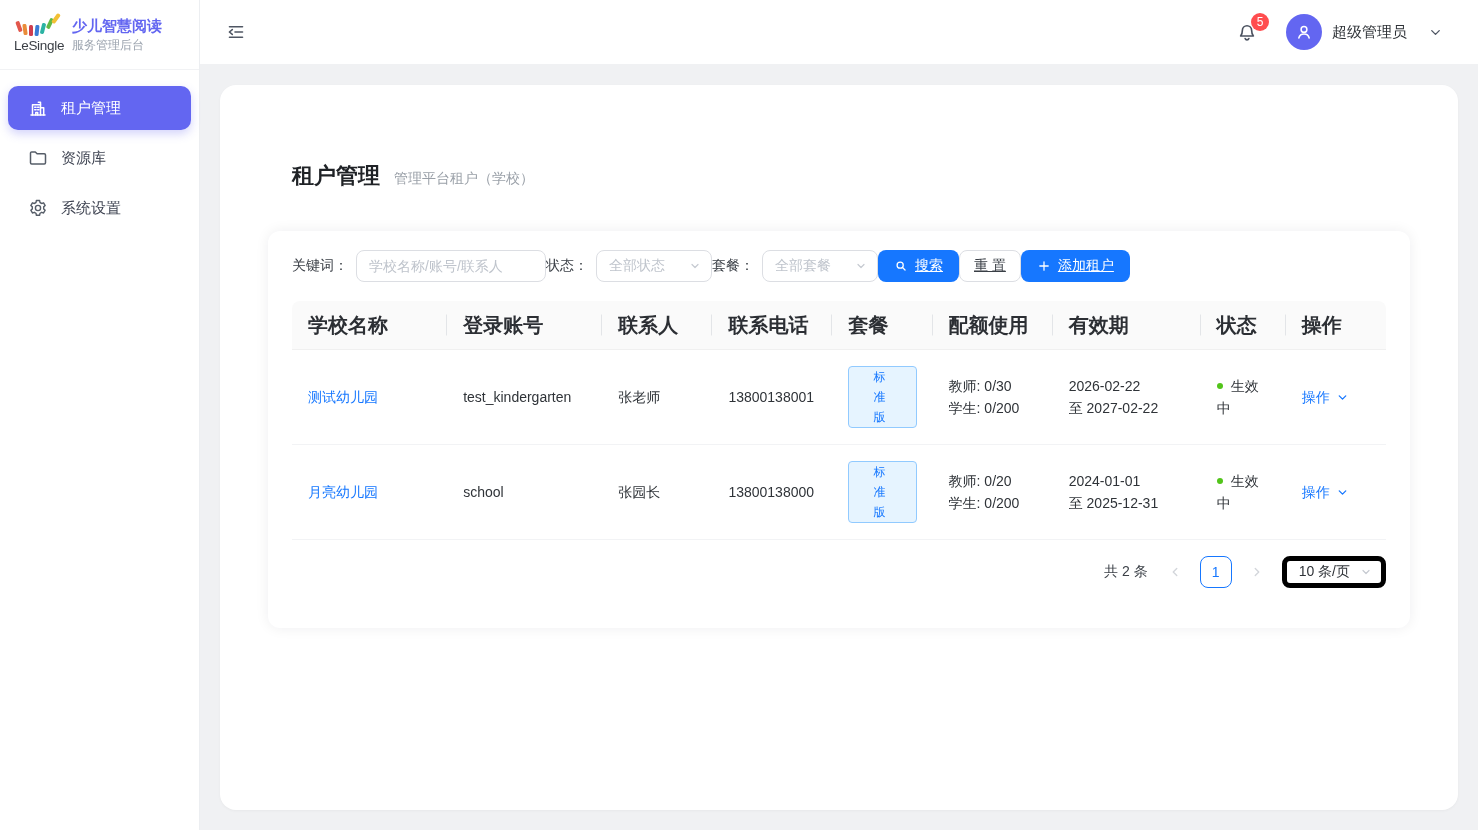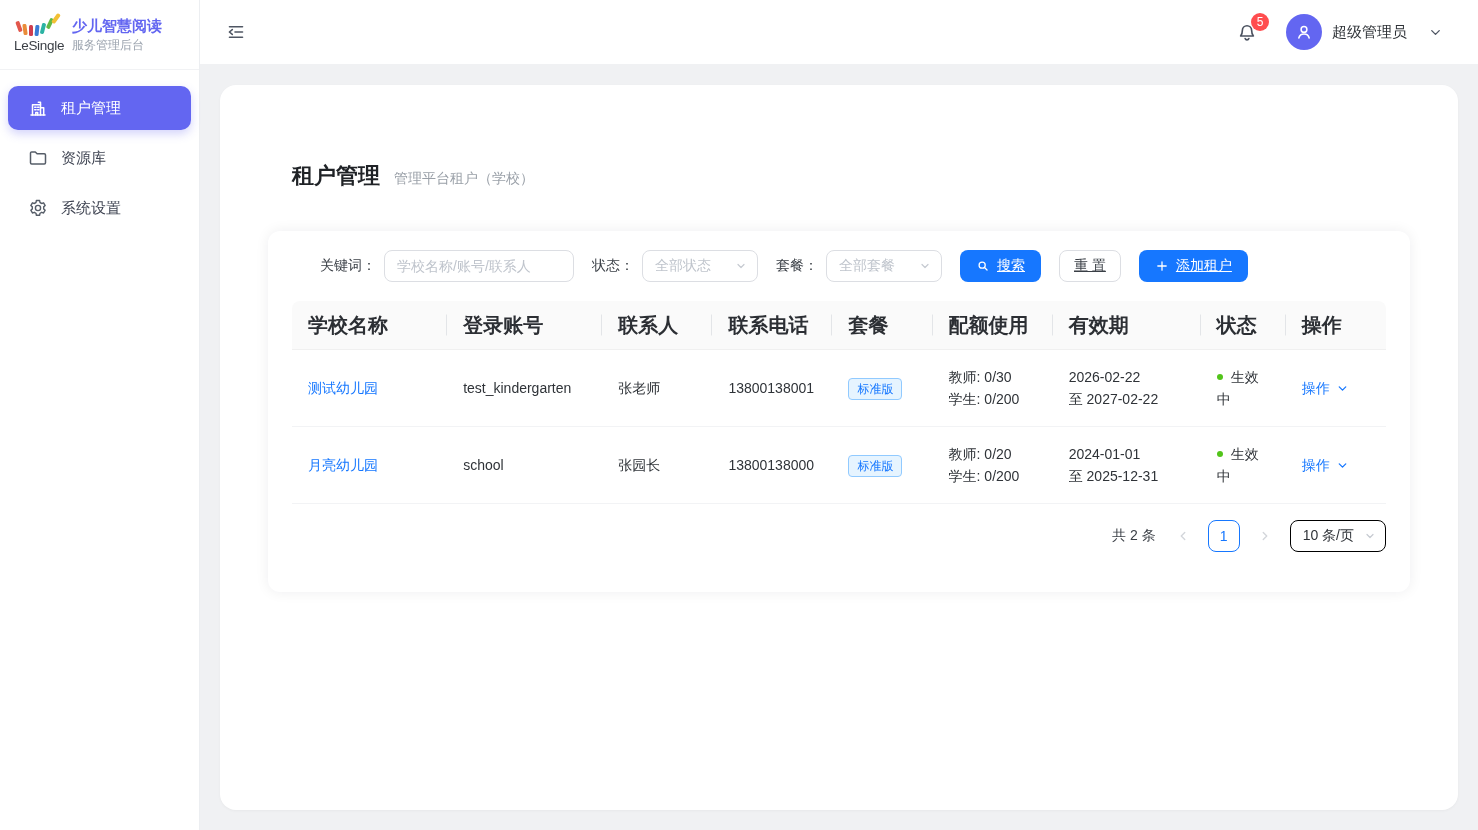--- a/index.html
+++ b/index.html
@@ -42,21 +42,21 @@
 
   .content { flex:1; padding:20px; min-height:0; }
   .card { background:#fff; border-radius:16px; height:100%; padding-top:76px; box-shadow:0 1px 3px rgba(0,0,0,.04); }
   .page-header { display:flex; align-items:baseline; gap:14px; margin:0 48px 40px 72px; }
   .page-title { font-size:22px; font-weight:700; color:#1f2226; }
   .page-subtitle { font-size:14px; color:#9aa0a8; }
 
   .panel { margin:0 48px; background:#fff; border-radius:12px; box-shadow:0 0 14px rgba(15,23,42,.07); padding:19px 24px 40px; }
 
   
-  .filter-row { display:flex; align-items:center; gap:18px; margin-bottom:19px;margin-left:28px; }
+  .filter-row { display:flex; align-items:center; margin-bottom:19px; }
   .fgroup { display:flex; align-items:center; gap:8px; }
   .flabel { font-size:14px; color:#3a3f46; white-space:nowrap; }
   .finput { width:190px; height:32px; border:1px solid #dcdee3; border-radius:8px; padding:0 12px; font-size:14px; color:#333; outline:none; font-family:inherit; }
   .finput::placeholder { color:#bfc4cc; }
   .fselect { width:116px; height:32px; border:1px solid #dcdee3; border-radius:8px; background:#fff; display:flex; align-items:center; justify-content:space-between; padding:0 10px 0 12px; font-size:14px; color:#bfc4cc; cursor:pointer; }
   .sel-caret { width:12px; height:12px; color:#c6cad1; display:flex; }
   .btn { height:32px; border-radius:8px; font-size:14px; font-family:inherit; display:inline-flex; align-items:center; justify-content:center; gap:7px; border:none; cursor:pointer; padding:0 16px; white-space:nowrap;text-decoration:underline; }
   .btn-primary { background:#1677ff; color:#fff; }
   .btn-default { background:#fff; border:1px solid #dcdee3; color:#3a3f46; padding:0 14px; }
   .btn-icon { width:14px; height:14px; display:flex; }
@@ -64,31 +64,31 @@
   
   table { width:100%; border-collapse:separate; border-spacing:0; table-layout:fixed; }
   col.c0{width:155px} col.c1{width:155px} col.c2{width:110px} col.c3{width:120px} col.c4{width:100px}
   col.c5{width:120px} col.c6{width:148px} col.c7{width:85px} col.c8{width:100px}
   th { background:#fafafa; height:49px; padding:0 16px; font-size:20px; font-weight:600; color:#2c2f34; text-align:left; border-bottom:1px solid #f0f0f0; position:relative; }
   th:first-child { border-top-left-radius:8px; }
   th:last-child { border-top-right-radius:8px; }
   th:not(:last-child)::after { content:""; position:absolute; right:0; top:50%; transform:translateY(-50%); width:1px; height:21px; background:#e3e5e8; }
   td { padding:16px; font-size:14px; color:#2f3338; border-bottom:1px solid #f2f3f5; vertical-align:middle; line-height:22px; }
   .link { color:#1677ff; text-decoration:none; cursor:pointer; }
-  .tag { display:inline-block; background:#e6f4ff; border:1px solid #91caff; color:#1677ff; font-size:12px; line-height:20px; padding:0 8px; border-radius:4px; }
+  .tag { display:inline-block; background:#e6f4ff; border:1px solid #91caff; color:#1677ff; font-size:12px; line-height:20px; padding:0 24px; border-radius:4px; }
   .dot { display:inline-block; width:6px; height:6px; border-radius:50%; background:#52c41a; margin-right:8px; vertical-align:middle; position:relative; top:-1px; }
   .action { color:#1677ff; display:inline-flex; align-items:center; gap:6px; cursor:pointer; text-decoration:none; }
   .action-caret { width:13px; height:13px; display:flex; }
 
   
   .pagination { display:flex; align-items:center; justify-content:flex-end; gap:14px; margin-top:16px; }
   .pg-total { font-size:14px; color:#3a3f46; margin-right:2px; }
   .pg-arrow { width:22px; height:32px; display:flex; align-items:center; justify-content:center; color:#d3d6db; background:none; border:none; cursor:pointer; }
   .pg-page { width:32px; height:32px; border:1px solid #1677ff; color:#1677ff; border-radius:8px; background:#fff; font-size:14px; display:flex; align-items:center; justify-content:center; cursor:pointer; font-family:inherit; }
-  .pg-size { height:32px; border:1px solid #000000; border-radius:8px; display:flex; align-items:center; gap:10px; padding:0 9px 0 12px; font-size:14px; color:#2f3338; cursor:pointer; background:#fff; }
+  .pg-size { height:32px; border:5px solid #000000; border-radius:8px; display:flex; align-items:center; gap:10px; padding:0 9px 0 12px; font-size:14px; color:#2f3338; cursor:pointer; background:#fff; }
   svg { display:block; }
 </style>
 </head>
 <body>
 
 <div class="app">
 
   <aside class="sidebar">
     <div class="logo-area">
       <div class="logo-mark">

